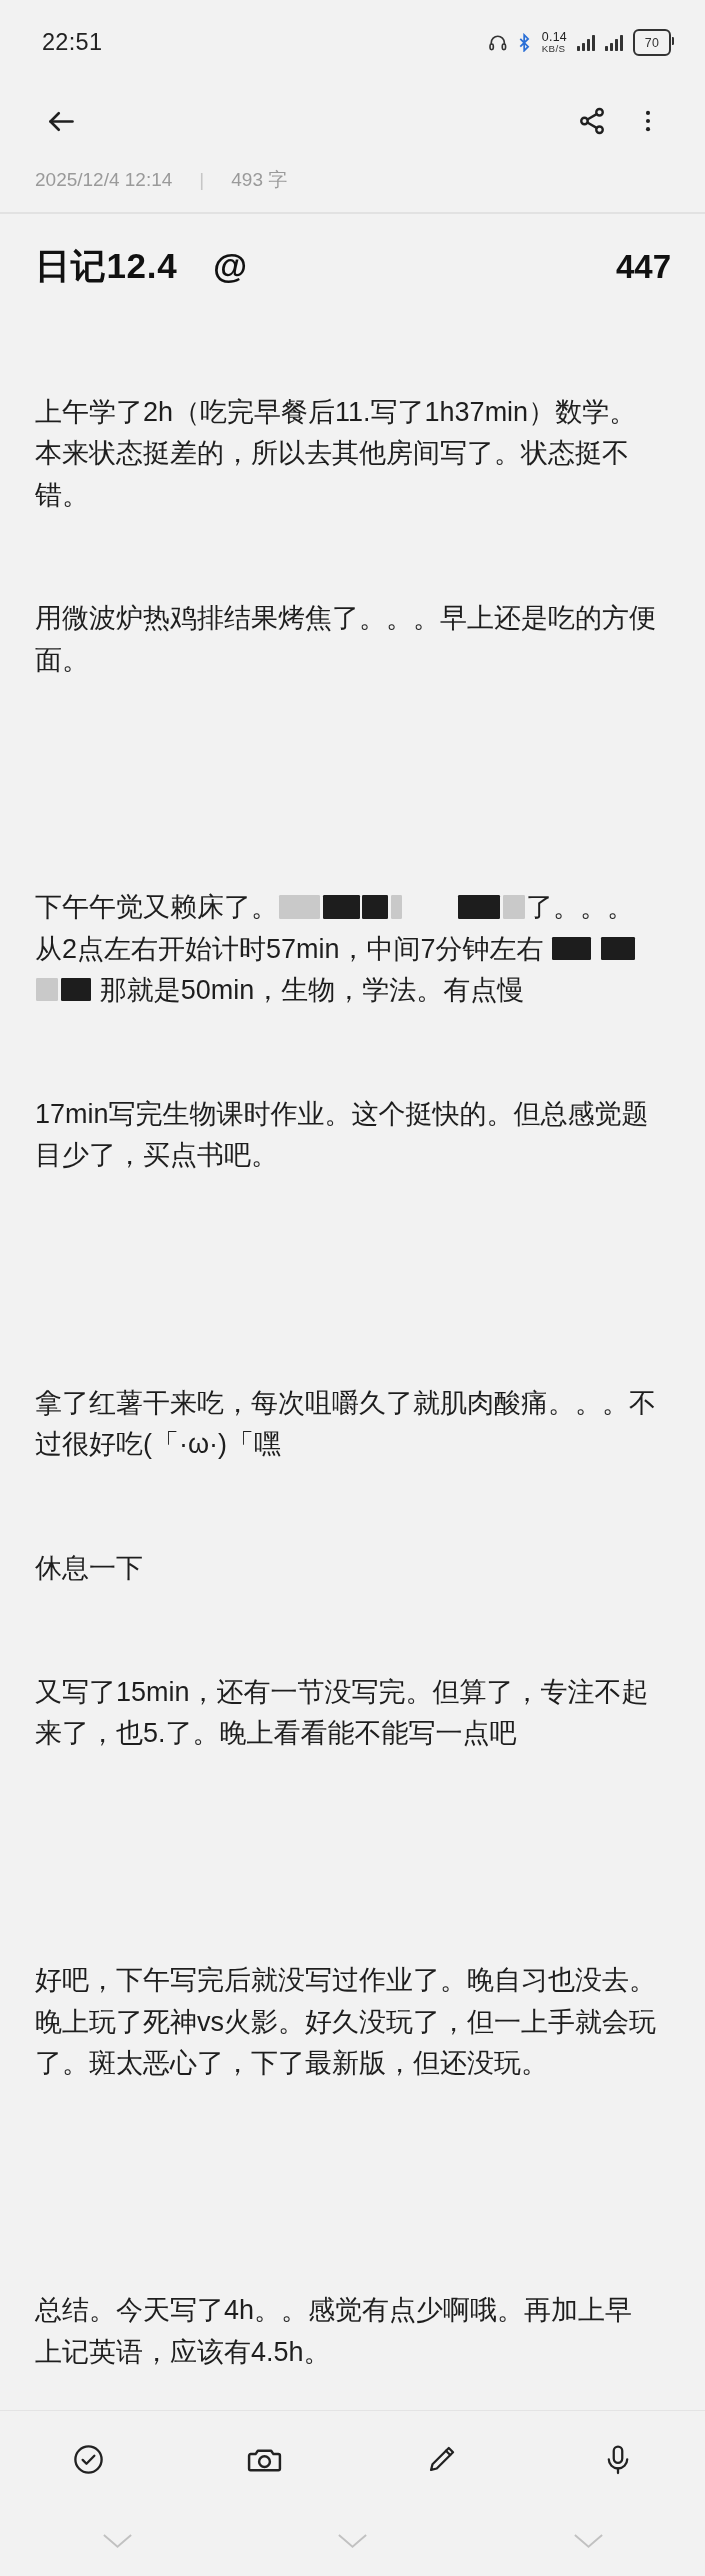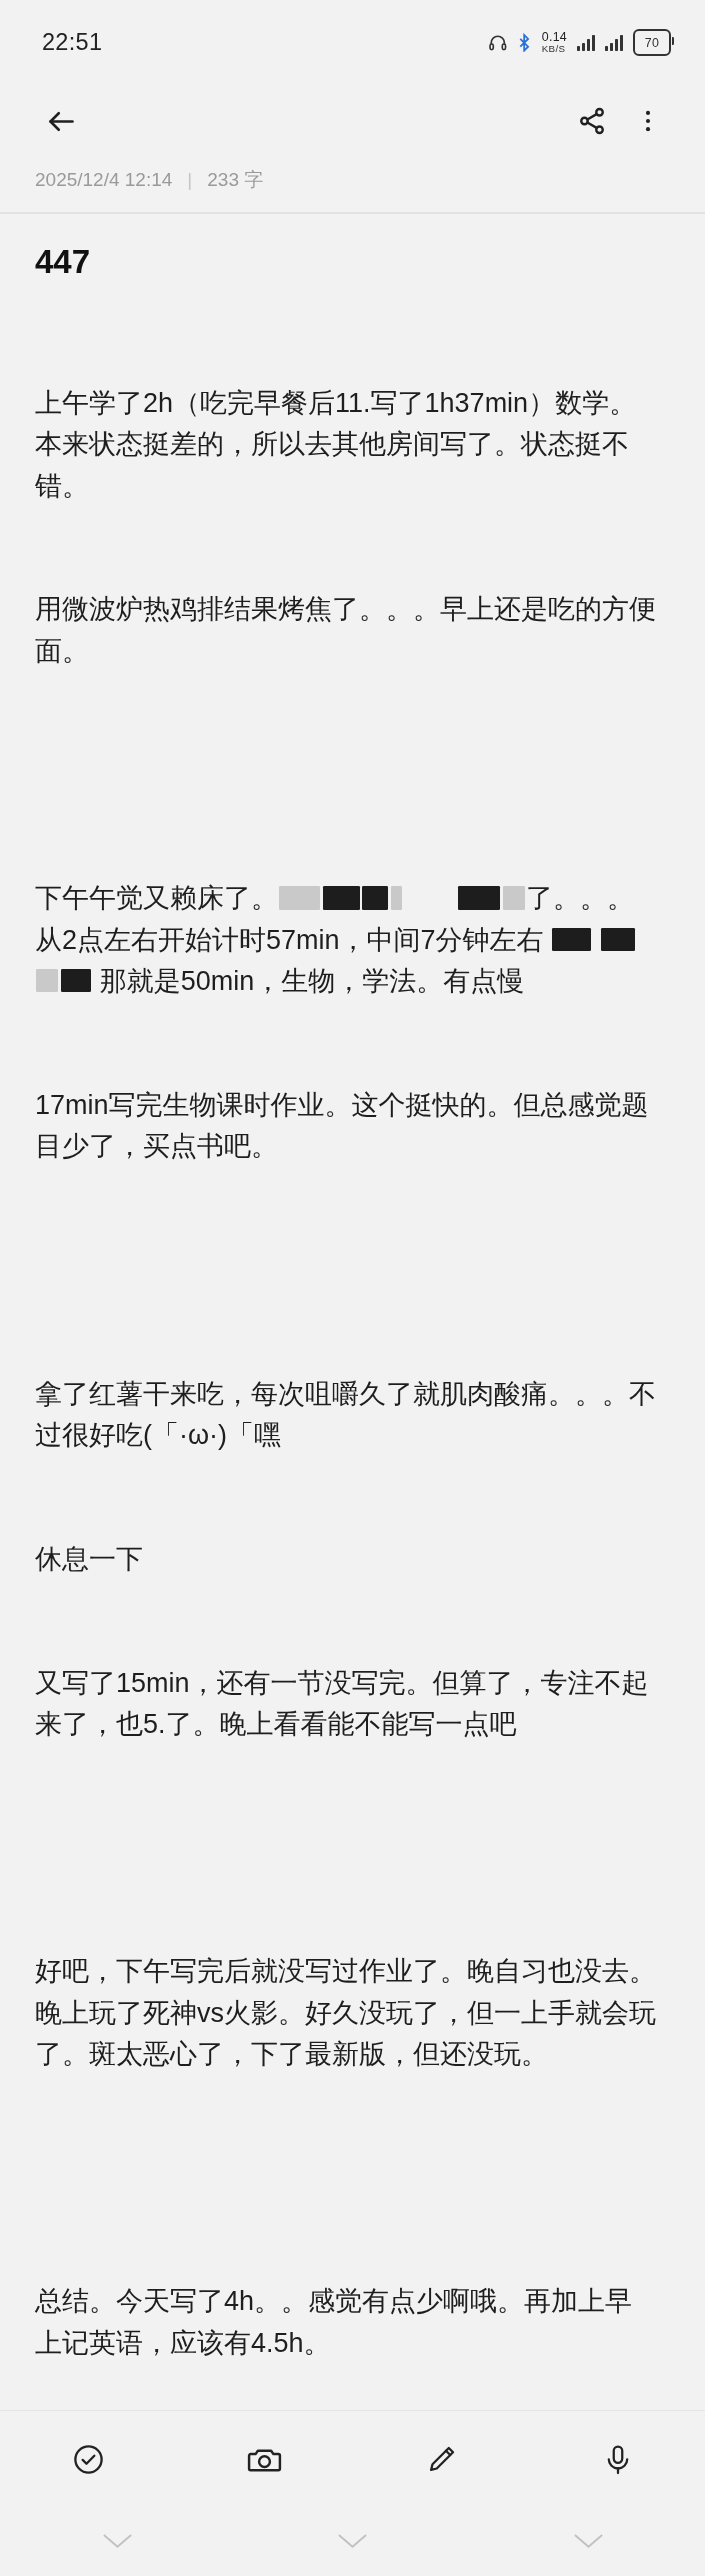--- a/index.html
+++ b/index.html
@@ -66,21 +66,21 @@
     width: 56px; height: 56px;
     display: flex; align-items: center; justify-content: center;
   }
   .icon-btn svg { display: block; }
 
   
   .metabar {
     padding: 3.9px 0 19.6px 35px;
     font-size: 19px;
     color: #9a9a9a;
-    display: flex; align-items: center; gap: 15px;
+    display: flex; align-items: center; gap: 27px;
   }
   .metabar .sep { color: #c6c6c6; }
 
   .hr {
     height: 1.3px; background: #e2e2e2; width: 100%;
   }
 
   
   .note {
     background: #f2f2f2;
@@ -213,26 +213,27 @@
       <circle cx="12" cy="4.5" r="1.9"></circle>
         <circle cx="12" cy="12" r="1.9"></circle>
         <circle cx="12" cy="19.5" r="1.9"></circle>
     </svg>
   </div>
 </div>
 
 <div class="metabar">
   <span>2025/12/4 12:14</span>
   <span class="sep">|</span>
-  <span>233 字</span>
+  <span>493 字</span>
 </div>
 <div class="hr"></div>
 
 <div class="note">
   <div class="title-row">
+    <div class="note-title">日记12.4　@</div>
     <div class="note-count">447</div>
   </div>
 
   <div class="body-text">
     <p class="para">上午学了2h（吃完早餐后11.写了1h37min）数学。本来状态挺差的，所以去其他房间写了。状态挺不错。</p>
     <p class="para">用微波炉热鸡排结果烤焦了。。。早上还是吃的方便面。</p>
     <div class="blank"></div>
     <p class="para">下午午觉又赖床了。<span class="rd g" style="width:41px"></span><span class="rd d" style="width:37px"></span><span class="rd d" style="width:26px"></span><span class="rd g" style="width:10.5px"></span>　　<span class="rd d" style="width:42px"></span><span class="rd g" style="width:22px"></span>了。。。从2点左右开始计时57min，中间7分钟左右 <span class="rd d" style="width:39px"></span> <span class="rd d" style="width:34px"></span><span class="rd g" style="width:22px"></span><span class="rd d" style="width:30px"></span> 那就是50min，生物，学法。有点慢</p>
     <p class="para">17min写完生物课时作业。这个挺快的。但总感觉题目少了，买点书吧。</p>
     <div class="blank"></div>

